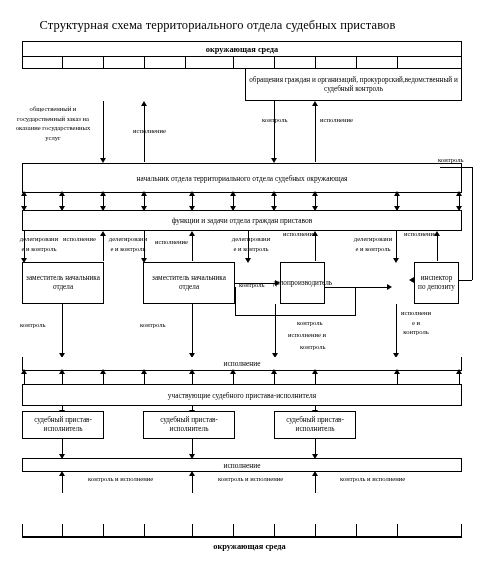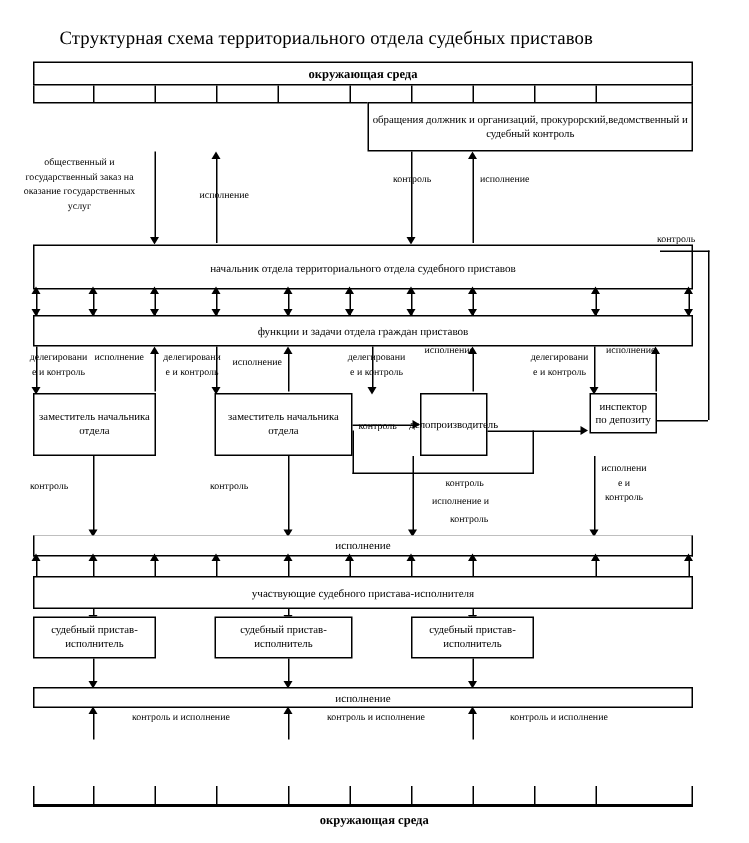--- a/index.html
+++ b/index.html
@@ -76,21 +76,21 @@
   <div class="tick" style="left:233px;top:57px;height:11px;"></div>
   <div class="tick" style="left:274px;top:57px;height:11px;"></div>
   <div class="tick" style="left:315px;top:57px;height:11px;"></div>
   <div class="tick" style="left:356px;top:57px;height:11px;"></div>
   <div class="tick" style="left:397px;top:57px;height:11px;"></div>
   <div class="hline" style="left:22px;top:68px;width:440px;"></div>
   <div class="tick" style="left:22px;top:57px;height:11px;"></div>
   <div class="tick" style="left:461px;top:57px;height:11px;"></div>
 
 
-  <div class="box" style="left:245px;top:68px;width:217px;height:33px;">обращения должник и организаций, прокурорский,ведомственный и судебный контроль</div>
+  <div class="box" style="left:245px;top:68px;width:217px;height:33px;">обращения граждан и организаций, прокурорский,ведомственный и судебный контроль</div>
 
   <div class="lbl" style="left:12px;top:104px;width:82px;">общественный и государственный заказ на оказание государственных услуг</div>
 
   <div class="lbl nw" style="left:133px;top:126px;">исполнение</div>
 
   <div class="lbl nw" style="left:262px;top:115px;">контроль</div>
 
   <div class="lbl nw" style="left:320px;top:115px;">исполнение</div>
 
   <div class="vline" style="left:103px;top:101px;height:59px;"></div>
@@ -98,21 +98,21 @@
 
   <div class="vline" style="left:144px;top:104px;height:58px;"></div>
   <div class="au" style="left:141px;top:101px;"></div>
 
   <div class="vline" style="left:274px;top:101px;height:59px;"></div>
   <div class="ad" style="left:271px;top:158px;"></div>
 
   <div class="vline" style="left:315px;top:104px;height:58px;"></div>
   <div class="au" style="left:312px;top:101px;"></div>
 
-  <div class="bar" style="left:22px;top:163px;width:440px;height:30px;">начальник отдела территориального отдела судебного приставов</div>
+  <div class="bar" style="left:22px;top:163px;width:440px;height:30px;">начальник отдела территориального отдела судебных окружающая</div>
 
   <div class="lbl nw" style="left:438px;top:155px;">контроль</div>
   <div class="hline" style="left:440px;top:167px;width:33px;"></div>
   <div class="vline" style="left:472px;top:167px;height:113px;"></div>
   <div class="hline" style="left:414px;top:280px;width:58px;"></div>
   <div class="al" style="left:409px;top:277px;"></div>
 
   <div class="vline" style="left:24px;top:193px;height:17px;"></div>
   <div class="au" style="left:21px;top:191px;"></div>
   <div class="ad" style="left:21px;top:206px;"></div>
@@ -186,21 +186,21 @@
   <div class="ad" style="left:393px;top:258px;"></div>
   <div class="vline" style="left:437px;top:234px;height:27px;"></div>
   <div class="au" style="left:434px;top:231px;"></div>
 
   <div class="box" style="left:22px;top:262px;width:82px;height:42px;">заместитель начальника отдела</div>
 
   <div class="box" style="left:143px;top:262px;width:92px;height:42px;">заместитель начальника отдела</div>
 
   <div class="box" style="left:280px;top:262px;width:45px;height:42px;">делопроизводитель</div>
 
-  <div class="box" style="left:393px;top:262px;width:45px;height:27px;">инспектор по депозиту</div>
+  <div class="box" style="left:414px;top:262px;width:45px;height:42px;">инспектор по депозиту</div>
 
   <div class="lbl nw" style="left:239px;top:280px;">контроль</div>
   <div class="hline" style="left:235px;top:283px;width:41px;"></div>
   <div class="ar" style="left:275px;top:280px;"></div>
 
   <div class="hline" style="left:325px;top:287px;width:63px;"></div>
   <div class="ar" style="left:387px;top:284px;"></div>
 
   <div class="lbl nw" style="left:20px;top:320px;">контроль</div>
   <div class="vline" style="left:62px;top:304px;height:52px;"></div>

